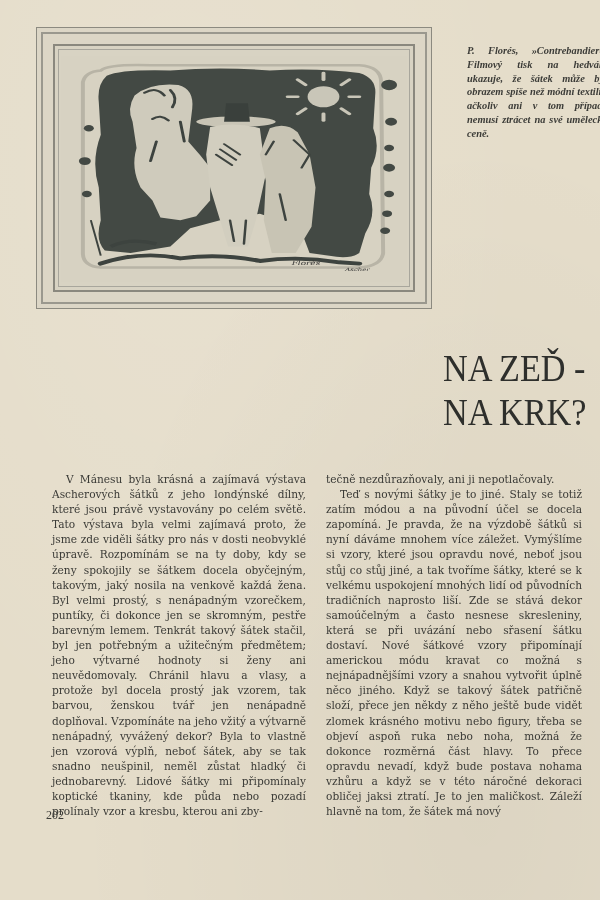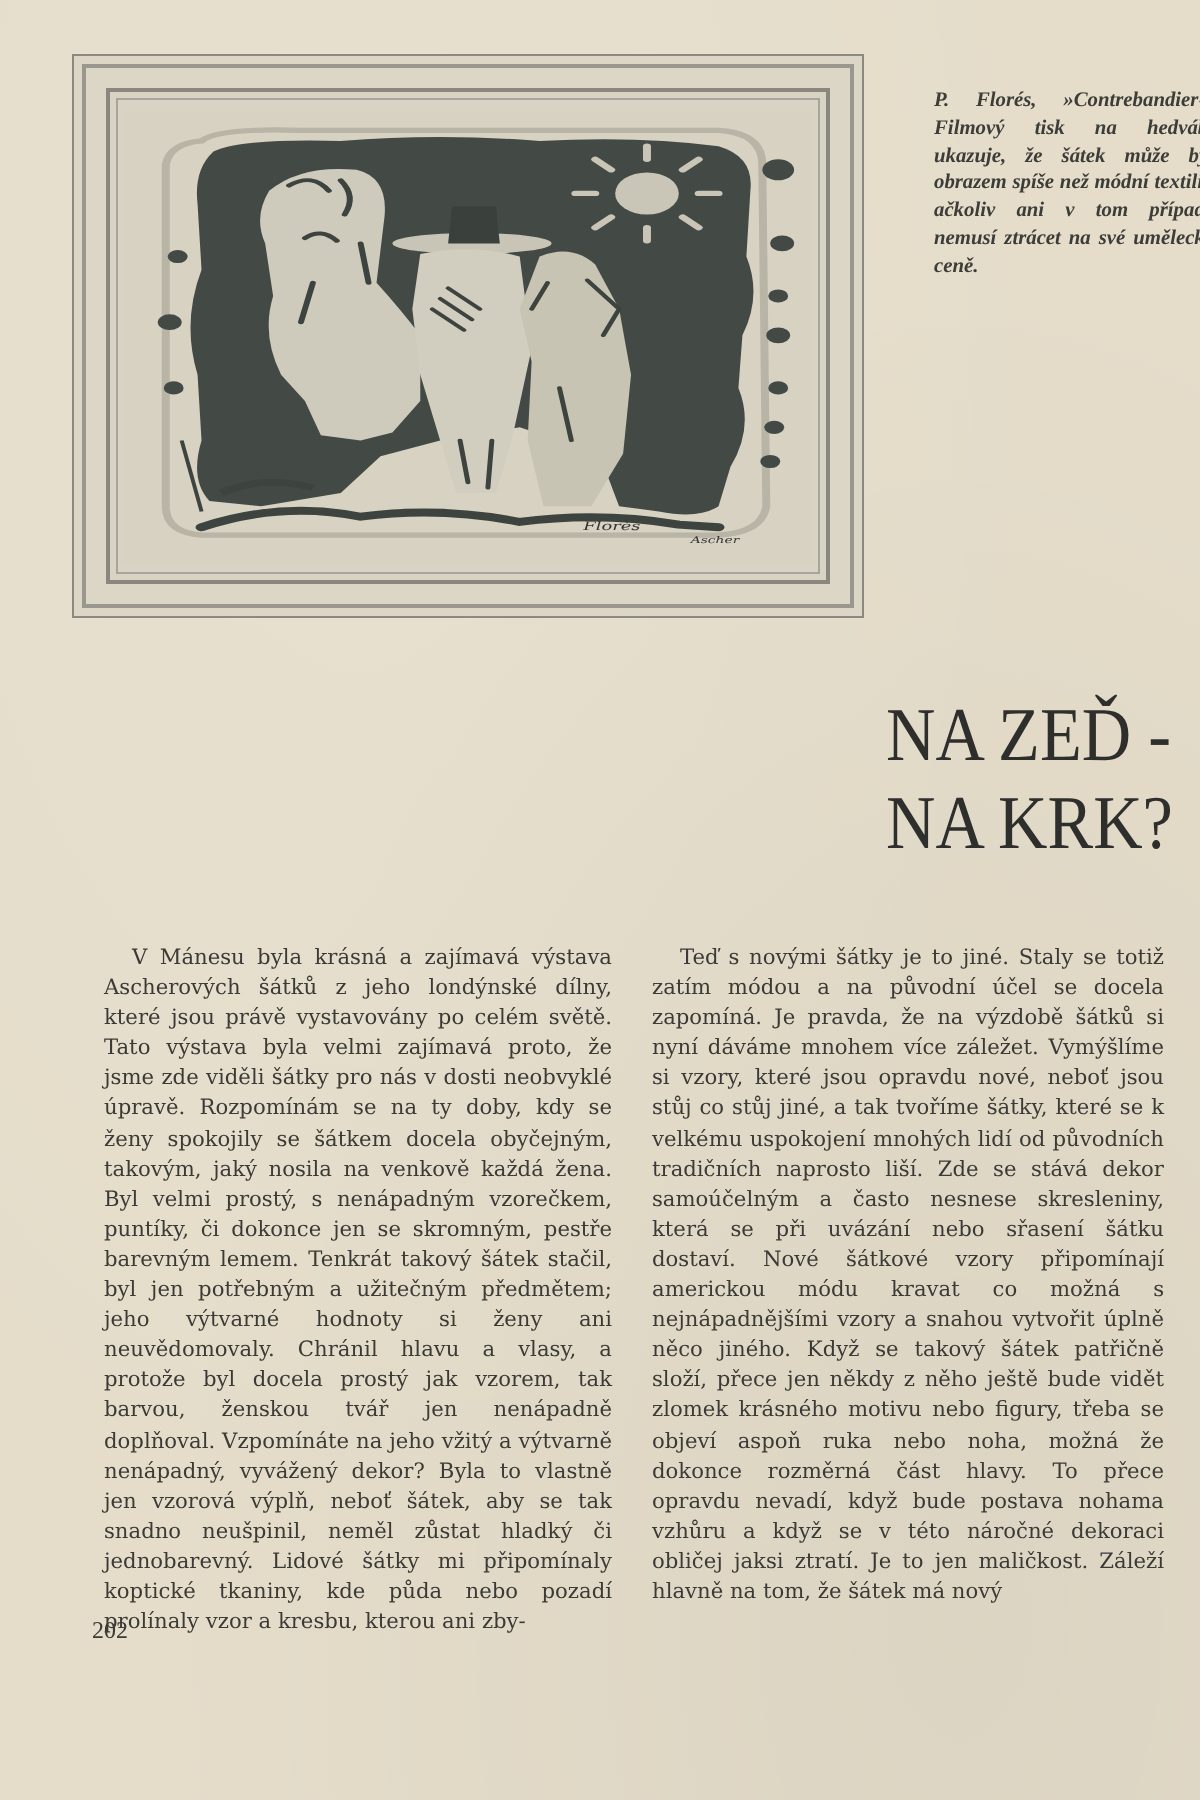--- a/index.html
+++ b/index.html
@@ -212,18 +212,19 @@
   <h1 class="title">
     <span>NA ZEĎ -</span>
     <span>NA KRK?</span>
   </h1>
 
   <div class="col left">
     <p>V Mánesu byla krásná a zajímavá výstava Ascherových šátků z jeho londýnské dílny, které jsou právě vystavovány po celém světě. Tato výstava byla velmi zajímavá proto, že jsme zde viděli šátky pro nás v dosti neobvyklé úpravě. Rozpomínám se na ty doby, kdy se ženy spokojily se šátkem docela obyčejným, takovým, jaký nosila na venkově každá žena. Byl velmi prostý, s nenápadným vzorečkem, puntíky, či dokonce jen se skromným, pestře barevným lemem. Tenkrát takový šátek stačil, byl jen potřebným a užitečným předmětem; jeho výtvarné hodnoty si ženy ani neuvědomovaly. Chránil hlavu a vlasy, a protože byl docela prostý jak vzorem, tak barvou, ženskou tvář jen nenápadně doplňoval. Vzpomínáte na jeho vžitý a výtvarně nenápadný, vyvážený dekor? Byla to vlastně jen vzorová výplň, neboť šátek, aby se tak snadno neušpinil, neměl zůstat hladký či jednobarevný. Lidové šátky mi připomínaly koptické tkaniny, kde půda nebo pozadí prolínaly vzor a kresbu, kterou ani zby-</p>
   </div>
 
   <div class="col right">
+    <p class="noindent">tečně nezdůrazňovaly, ani ji nepotlačovaly.</p>
     <p>Teď s novými šátky je to jiné. Staly se totiž zatím módou a na původní účel se docela zapomíná. Je pravda, že na výzdobě šátků si nyní dáváme mnohem více záležet. Vymýšlíme si vzory, které jsou opravdu nové, neboť jsou stůj co stůj jiné, a tak tvoříme šátky, které se k velkému uspokojení mnohých lidí od původních tradičních naprosto liší. Zde se stává dekor samoúčelným a často nesnese skresleniny, která se při uvázání nebo sřasení šátku dostaví. Nové šátkové vzory připomínají americkou módu kravat co možná s nejnápadnějšími vzory a snahou vytvořit úplně něco jiného. Když se takový šátek patřičně složí, přece jen někdy z něho ještě bude vidět zlomek krásného motivu nebo figury, třeba se objeví aspoň ruka nebo noha, možná že dokonce rozměrná část hlavy. To přece opravdu nevadí, když bude postava nohama vzhůru a když se v této náročné dekoraci obličej jaksi ztratí. Je to jen maličkost. Záleží hlavně na tom, že šátek má nový</p>
   </div>
 
   <p class="page-number">202</p>
 
 </div>
 
 </body></html>

